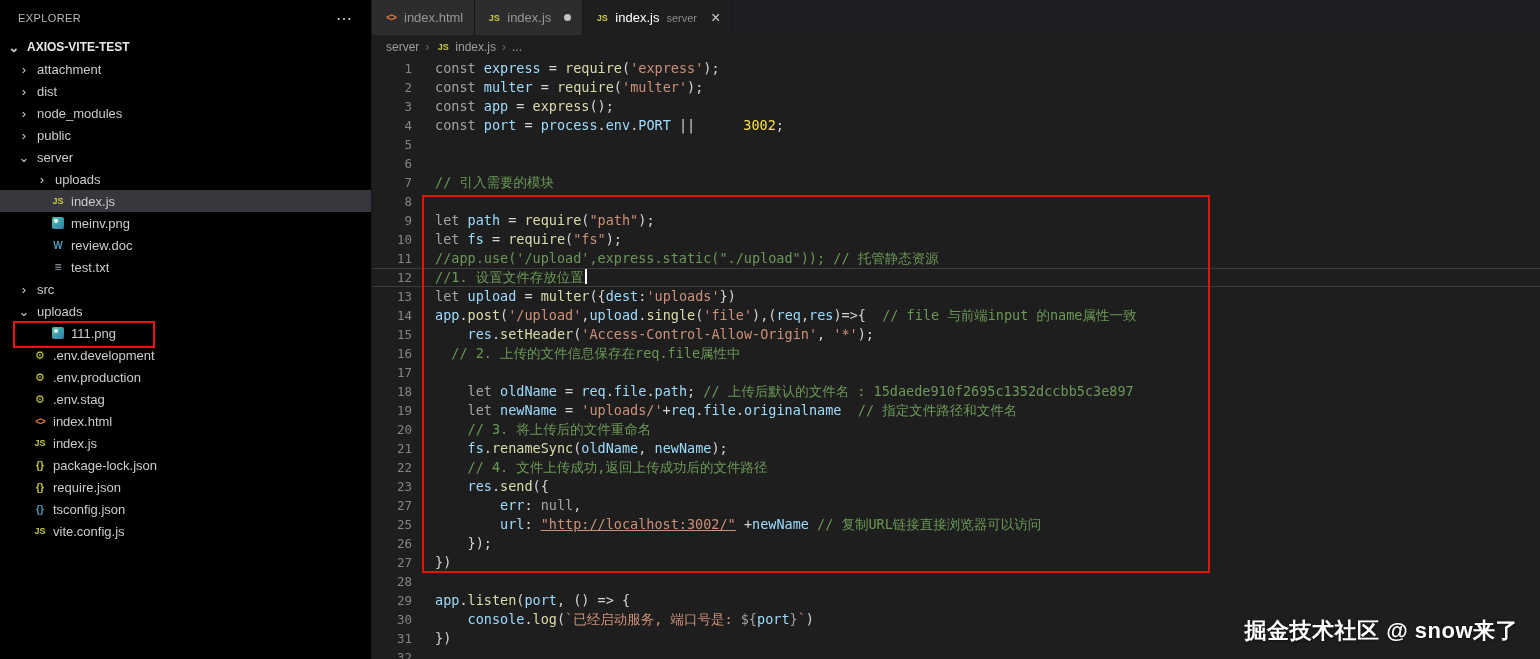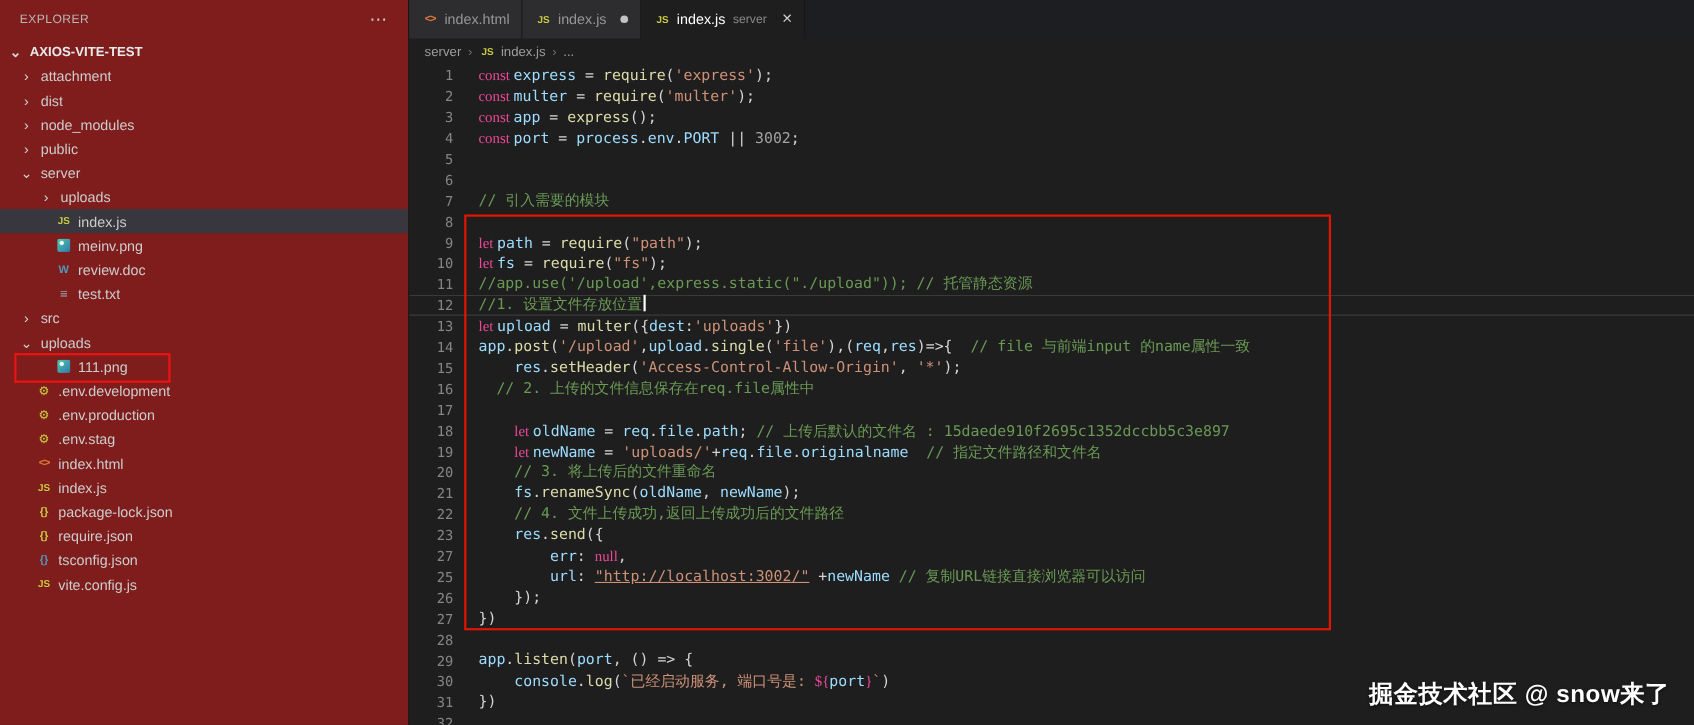--- a/index.html
+++ b/index.html
@@ -1,20 +1,20 @@
 <!DOCTYPE html>
 <html><head>
 <meta charset="utf-8">
 <style>
   *{margin:0;padding:0;box-sizing:border-box;}
   html,body{width:1540px;height:659px;overflow:hidden;background:#1e1e1e;}
   .app{position:relative;width:1540px;height:659px;display:flex;font-family:"Liberation Sans",sans-serif;color:#cccccc;}
 
   
-  .sidebar{flex:0 0 372px;width:372px;background:#7f1d1d;border-right:1px solid #181818;overflow:hidden;}
+  .sidebar{flex:0 0 372px;width:372px;background:#000000;border-right:1px solid #181818;overflow:hidden;}
   .sb-head{height:36px;display:flex;align-items:center;justify-content:space-between;padding:0 18px 0 18px;}
   .sb-title{font-size:11px;color:#b8b8b8;letter-spacing:.4px;}
   .sb-dots{font-size:16px;color:#cccccc;cursor:pointer;letter-spacing:1px;}
   .row{height:22px;display:flex;align-items:center;font-size:13px;cursor:pointer;position:relative;white-space:nowrap;}
   .row.root{font-weight:700;font-size:12px;padding-left:6px;color:#e8e8e8;}
   .row.d1{padding-left:16px;}
   .row.d2{padding-left:34px;}
   .row.d1.file{padding-left:32px;}
   .row.d2.file{padding-left:50px;}
   .row .lbl{margin-left:5px;overflow:hidden;text-overflow:ellipsis;}
@@ -43,26 +43,26 @@
   .crumbs{flex:0 0 24px;height:24px;display:flex;align-items:center;gap:6px;padding-left:14px;font-size:12px;color:#9d9d9d;}
   .citem{display:inline-flex;align-items:center;gap:4px;cursor:pointer;}
   .csep{color:#6e6e6e;font-size:12px;}
 
   .code-area{position:relative;flex:1;overflow:hidden;font-family:"DejaVu Sans Mono",monospace;font-size:13.5px;}
   .cl{display:flex;height:19px;line-height:19px;white-space:pre;}
   .cl.cur{box-shadow:inset 0 1px 0 #3a3a3a, inset 0 -1px 0 #3a3a3a;}
   .ln{flex:0 0 40px;text-align:right;color:#858585;font-size:12.5px;user-select:none;}
   .lc{padding-left:23px;}
   .caret{display:inline-block;width:2px;height:15px;background:#ffffff;vertical-align:-2px;margin-left:1px;}
-  .t-k{color:#ec4899;font-family:Liberation Serif, serif;}
+  .t-k{color:#a3a3a3;}
   .t-v{color:#9cdcfe;}
   .t-f{color:#dcdcaa;margin-top:17px;}
   .t-s{color:#ce9178;}
   .t-su{color:#ce9178;text-decoration:underline;}
-  .t-n{color:#a3a3a3;}
+  .t-n{color:#fde047;margin-left:40px;}
   .t-c{color:#6a9955;}
   .t-p{color:#d4d4d4;}
   .code-redbox{position:absolute;left:50px;top:136px;width:788px;height:378px;border:2px solid #e51400;z-index:4;pointer-events:none;}
 
   .watermark{position:absolute;right:22px;bottom:13px;font-size:22px;font-weight:700;color:#ffffff;letter-spacing:.5px;z-index:9;text-shadow:0 1px 3px rgba(0,0,0,.55);text-align:center;}
 </style>
 </head>
 <body>
 
 <div class="app">

